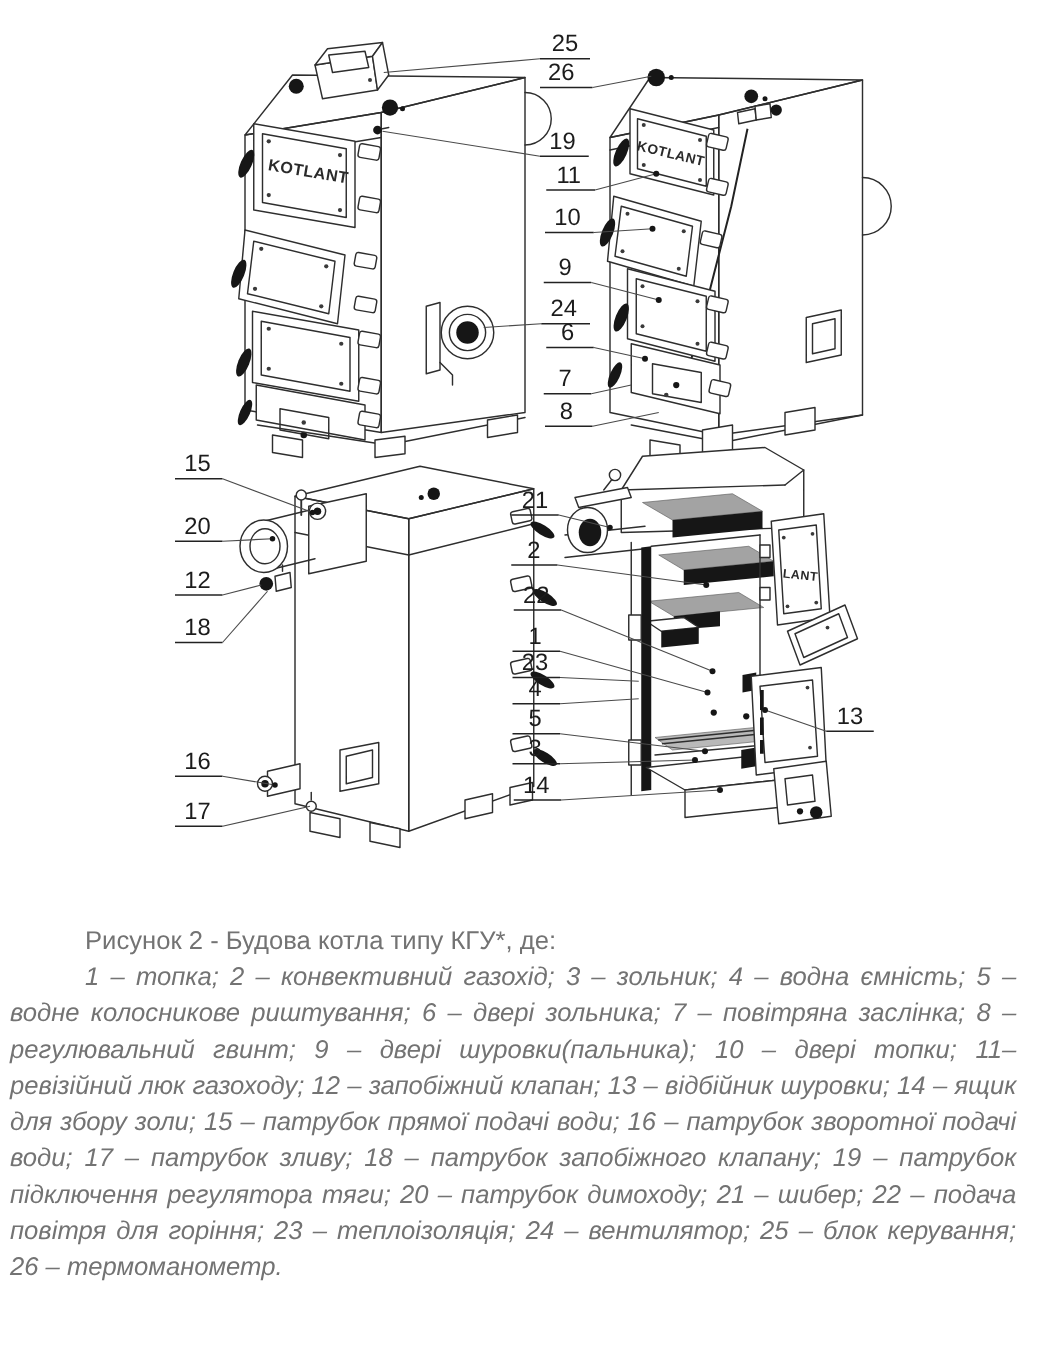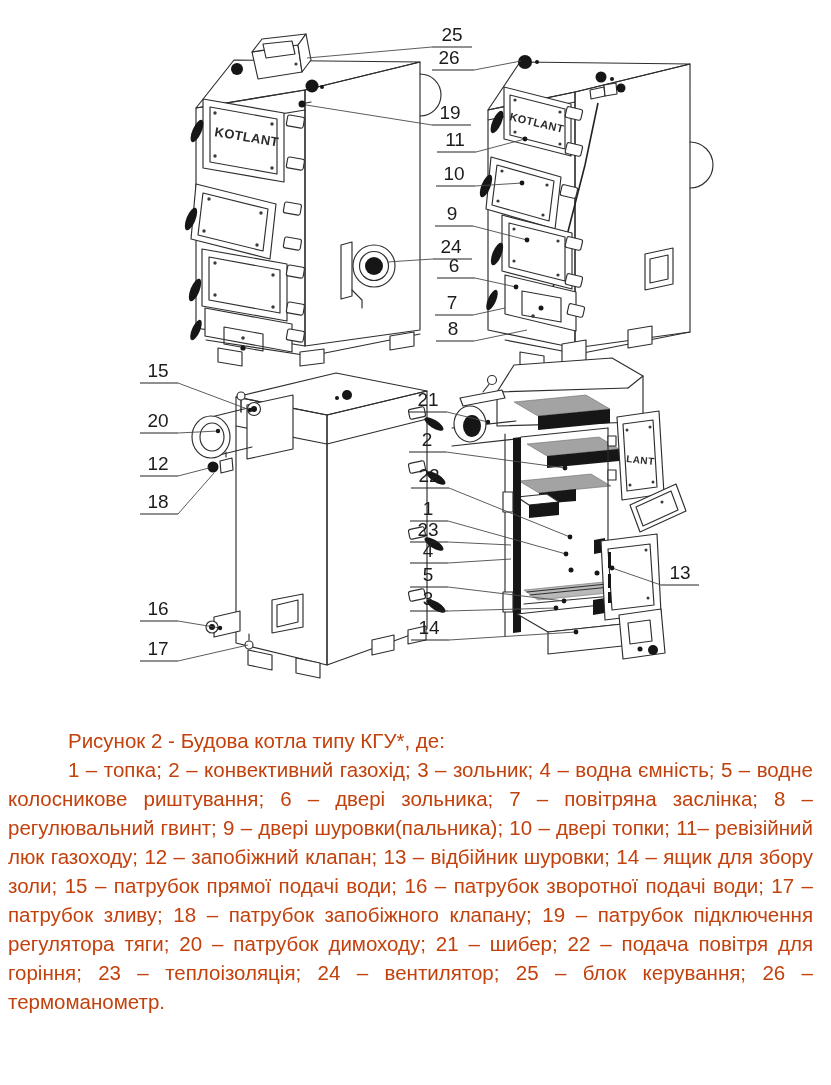--- a/index.html
+++ b/index.html
@@ -10,24 +10,24 @@
   .fw{fill:#ffffff;stroke:#2e2e2e;stroke-width:1.15;stroke-linejoin:round;}
   .fb{fill:#161616;stroke:none;}
   .gray{fill:#a3a3a3;stroke:#5a5a5a;stroke-width:0.5;}
   .lgray{fill:#b9b9b9;stroke:#5a5a5a;stroke-width:0.5;}
   .dot{fill:#161616;}
   .scr{fill:#3a3a3a;}
   .ldr{stroke:#4a4a4a;stroke-width:0.9;fill:none;}
   .ul{stroke:#222;stroke-width:1.1;}
   .cnum{font-size:19px;fill:#1c1c1c;text-anchor:middle;font-family:"Liberation Sans",sans-serif;}
   .brand{font-weight:bold;fill:#2a2a2a;font-family:"Liberation Sans",sans-serif;letter-spacing:0.4px;}
-  .caption{padding:0 18px 0 8px;margin-top:24px;font-size:20.5px;line-height:29px;color:#c2410c;}
+  .caption{padding:0 18px 0 8px;margin-top:36px;font-size:20.5px;line-height:29px;color:#737373;}
   .caption p{margin:0;text-indent:60px;}
   .caption .cap-title{text-align:left;}
-  .caption .cap-legend{text-align:justify;}
+  .caption .cap-legend{font-style:italic;text-align:justify;}
   .caption .cap-note{text-align:justify;}
 </style>
 </head>
 <body>
 
 <div class="figure-wrap">
 <svg width="831" height="702" viewBox="0 0 831 702">
 
   <g>
     <path class="ln" d="M305,90 L420,62 L420,330 L305,346 Z"></path>

